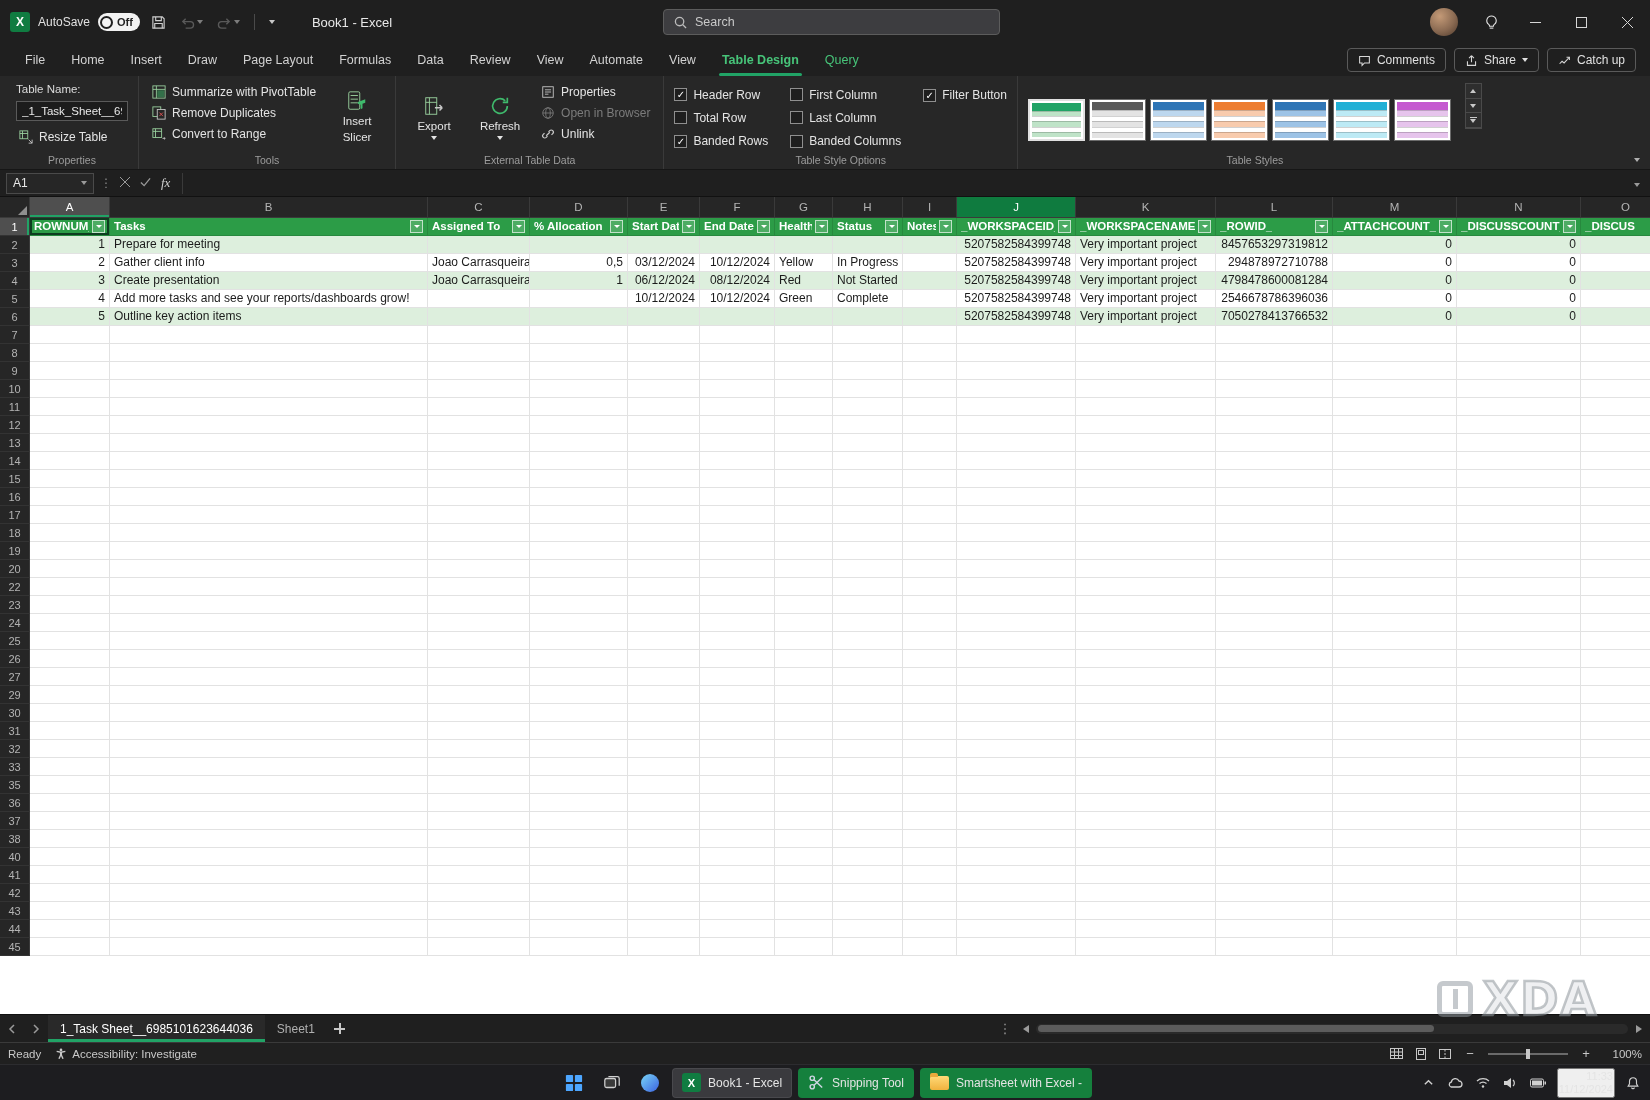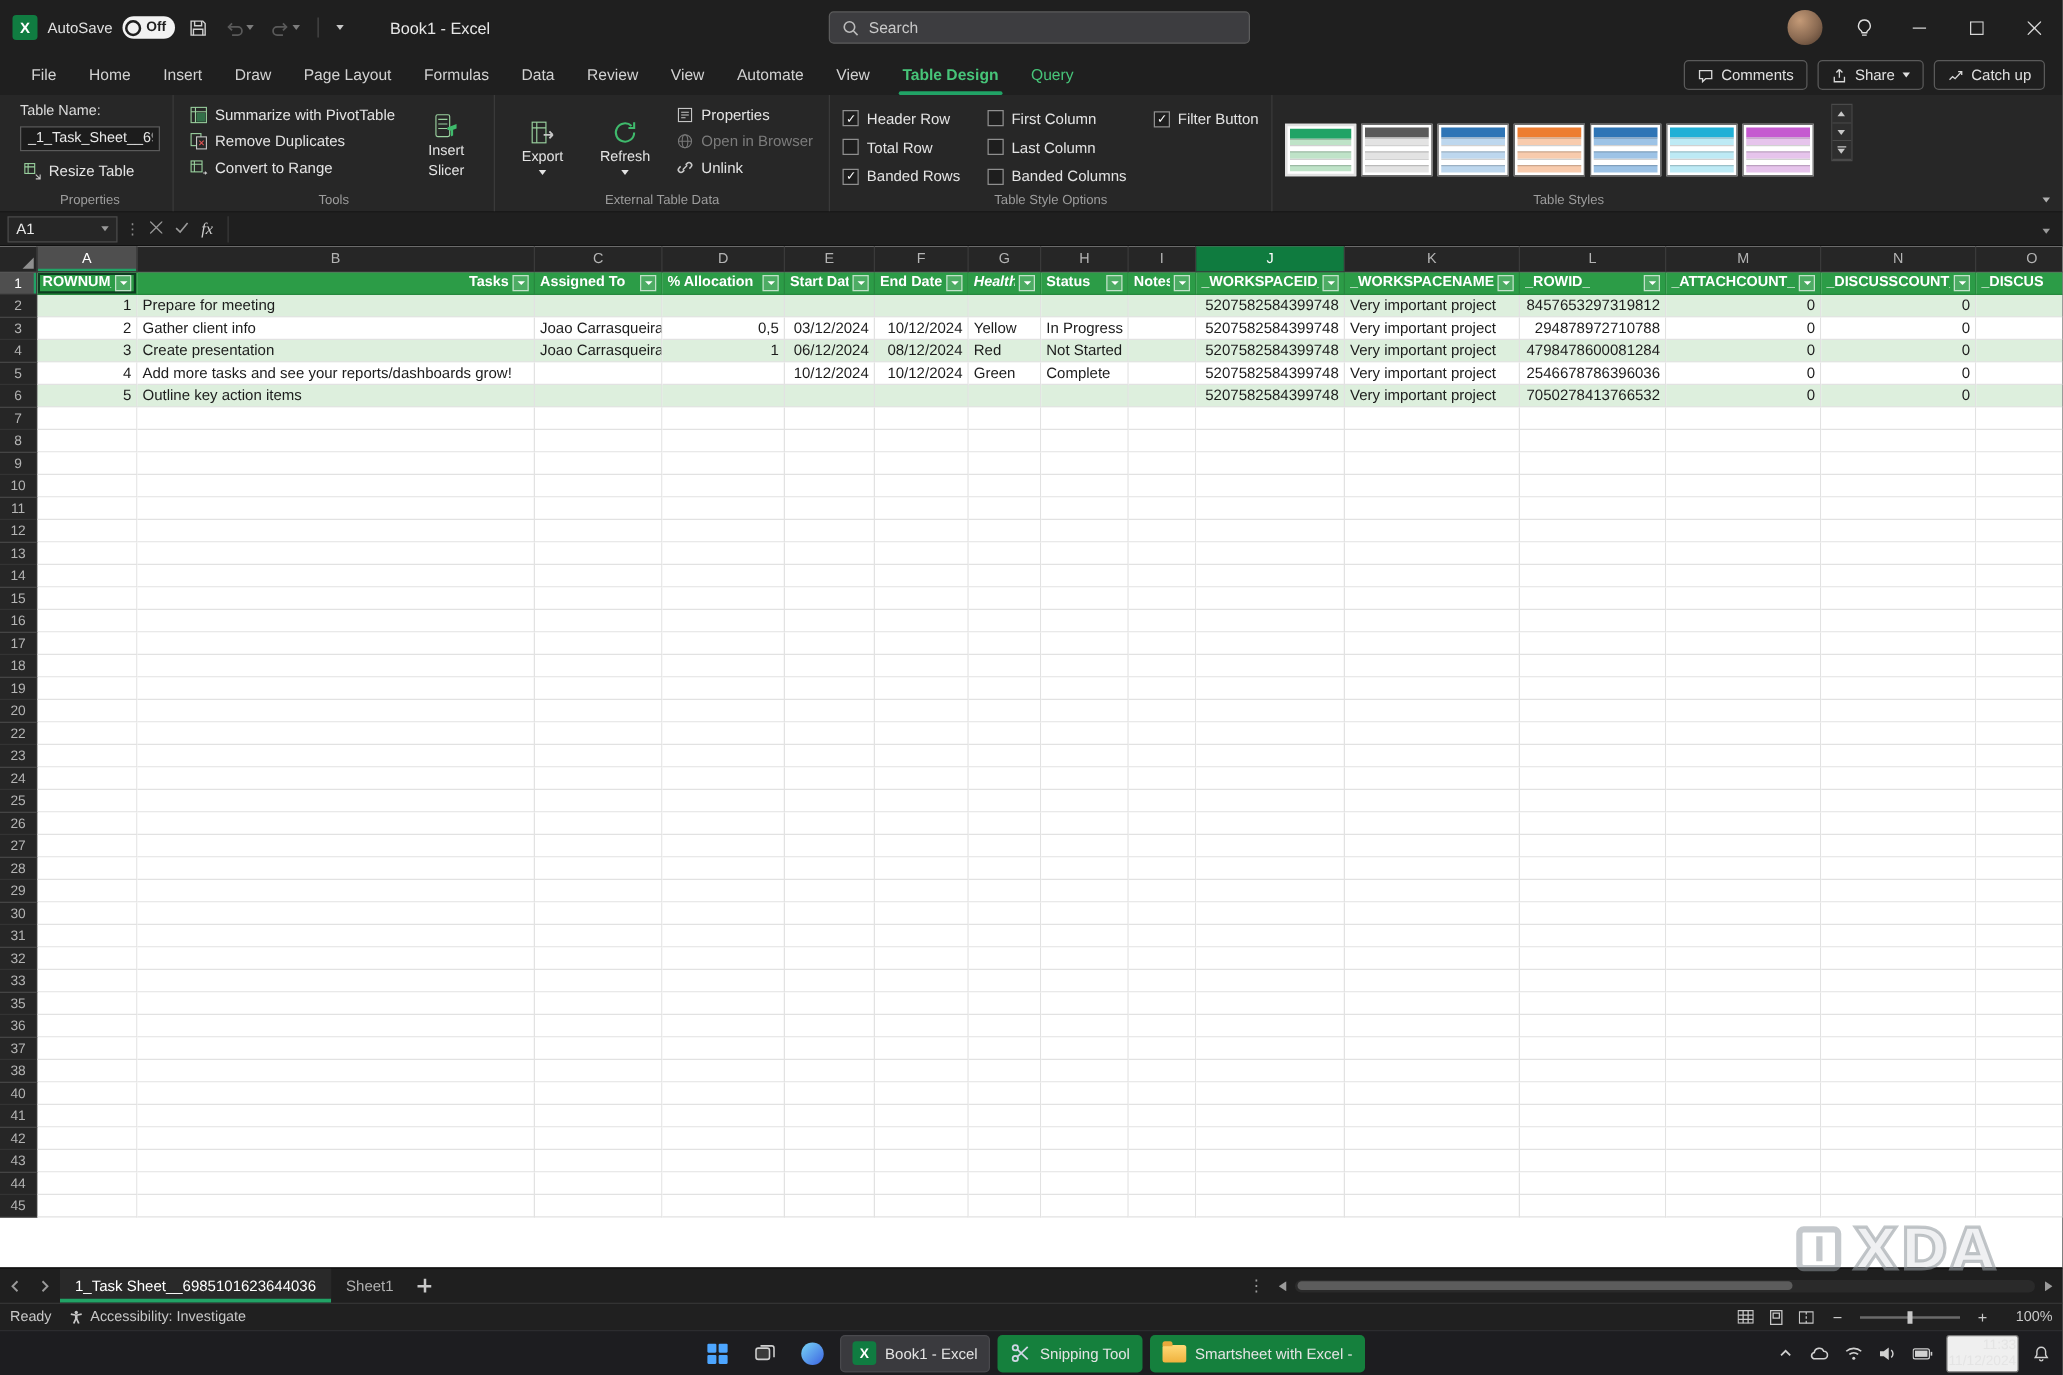--- a/index.html
+++ b/index.html
@@ -580,21 +580,21 @@
       </div>
     <div>
         <div class="grid-row">
           <div class="gutter sel">1</div>
           <div class="cell th active-cell" style="width: 80px;">
             <span class="th-label">ROWNUM_</span>
             <span class="filter-btn">
               <i class="tri-down"></i>
             </span>
           </div>
-          <div class="cell th" style="width: 318px; justify-content: flex-end;">
+          <div class="cell th" style="width: 318px;">
             <span class="th-label">Tasks</span>
             <span class="filter-btn">
               <i class="tri-down"></i>
             </span>
           </div>
           <div class="cell th" style="width: 102px;">
             <span class="th-label">Assigned To</span>
             <span class="filter-btn">
               <i class="tri-down"></i>
             </span>
@@ -610,21 +610,21 @@
             <span class="filter-btn">
               <i class="tri-down"></i>
             </span>
           </div>
           <div class="cell th" style="width: 75px;">
             <span class="th-label">End Date</span>
             <span class="filter-btn">
               <i class="tri-down"></i>
             </span>
           </div>
-          <div class="cell th" style="width: 58px; font-style: italic;">
+          <div class="cell th" style="width: 58px;">
             <span class="th-label">Health</span>
             <span class="filter-btn">
               <i class="tri-down"></i>
             </span>
           </div>
           <div class="cell th" style="width: 70px;">
             <span class="th-label">Status</span>
             <span class="filter-btn">
               <i class="tri-down"></i>
             </span>
@@ -1096,38 +1096,20 @@
           <div class="cell" style="width: 54px; text-align: left;"></div>
           <div class="cell" style="width: 119px; text-align: right;"></div>
           <div class="cell" style="width: 140px; text-align: left;"></div>
           <div class="cell" style="width: 117px; text-align: right;"></div>
           <div class="cell" style="width: 124px; text-align: right;"></div>
           <div class="cell" style="width: 124px; text-align: right;"></div>
           <div class="cell" style="width: 90px; text-align: left;"></div>
         </div>
         <div class="grid-row">
           <div class="gutter">27</div>
-          <div class="cell" style="width: 80px; text-align: right;"></div>
-          <div class="cell" style="width: 318px; text-align: left;"></div>
-          <div class="cell" style="width: 102px; text-align: left;"></div>
-          <div class="cell" style="width: 98px; text-align: right;"></div>
-          <div class="cell" style="width: 72px; text-align: right;"></div>
-          <div class="cell" style="width: 75px; text-align: right;"></div>
-          <div class="cell" style="width: 58px; text-align: left;"></div>
-          <div class="cell" style="width: 70px; text-align: left;"></div>
-          <div class="cell" style="width: 54px; text-align: left;"></div>
-          <div class="cell" style="width: 119px; text-align: right;"></div>
-          <div class="cell" style="width: 140px; text-align: left;"></div>
-          <div class="cell" style="width: 117px; text-align: right;"></div>
-          <div class="cell" style="width: 124px; text-align: right;"></div>
-          <div class="cell" style="width: 124px; text-align: right;"></div>
-          <div class="cell" style="width: 90px; text-align: left;"></div>
-        </div>
-        <div class="grid-row">
-          <div class="gutter">28</div>
           <div class="cell" style="width: 80px; text-align: right;"></div>
           <div class="cell" style="width: 318px; text-align: left;"></div>
           <div class="cell" style="width: 102px; text-align: left;"></div>
           <div class="cell" style="width: 98px; text-align: right;"></div>
           <div class="cell" style="width: 72px; text-align: right;"></div>
           <div class="cell" style="width: 75px; text-align: right;"></div>
           <div class="cell" style="width: 58px; text-align: left;"></div>
           <div class="cell" style="width: 70px; text-align: left;"></div>
           <div class="cell" style="width: 54px; text-align: left;"></div>
           <div class="cell" style="width: 119px; text-align: right;"></div>

